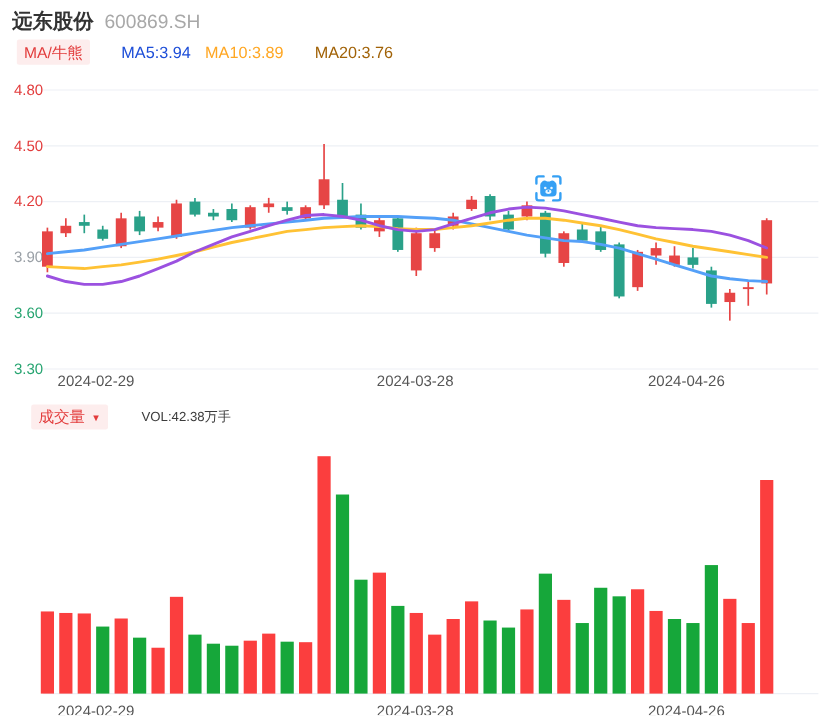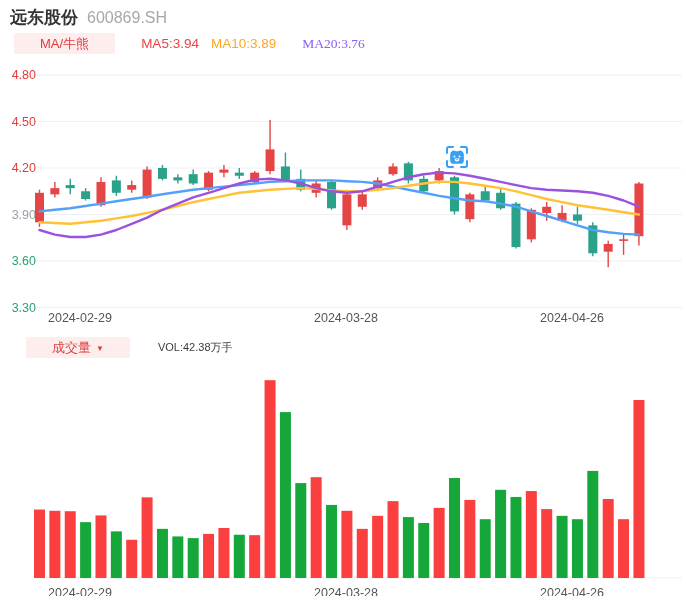--- a/index.html
+++ b/index.html
@@ -3,26 +3,26 @@
 <meta charset="utf-8">
 <style>
   html,body{margin:0;padding:0;background:#fff;}
   .stage{position:relative;width:686px;height:596px;background:#fff;overflow:hidden;
          font-family:"Liberation Sans","DejaVu Sans",sans-serif;}
   .hdr{position:absolute;left:10px;top:6px;white-space:nowrap;}
   .hdr .t{font-size:17px;font-weight:bold;color:#333;}
   .hdr .c{font-size:16px;color:#a8a8a8;margin-left:9px;}
   .legend{position:absolute;left:14px;top:33px;display:flex;align-items:center;white-space:nowrap;}
   .pill{display:inline-flex;align-items:center;background:#fdeded;color:#e23b3b;
-        font-size:13px;line-height:1;padding:4px 26px;border-radius:2px;cursor:pointer;}
+        font-size:13px;line-height:1;padding:4px 6px;border-radius:2px;cursor:pointer;}
   .pill .caret{font-size:8px;margin-left:5px;transform:translateY(0.5px);}
   .lg{font-size:13.5px;margin-left:26px;}
-  .lg.ma5{color:#ef4444;}
+  .lg.ma5{color:#1d4ed8;}
   .lg.ma10{color:#ffa723;margin-left:12px;}
-  .lg.ma20{color:#8b5cf6;font-family:Liberation Serif, serif;}
+  .lg.ma20{color:#a16207;}
   .volrow{position:absolute;left:26px;top:337px;display:flex;align-items:center;white-space:nowrap;}
   .volval{font-size:11px;color:#3c3c3c;margin-left:28px;}
   svg{position:absolute;left:0;top:0;}
   text{font-family:"Liberation Sans","DejaVu Sans",sans-serif;}
 </style>
 </head>
 <body>
 
 <div class="stage">
 

